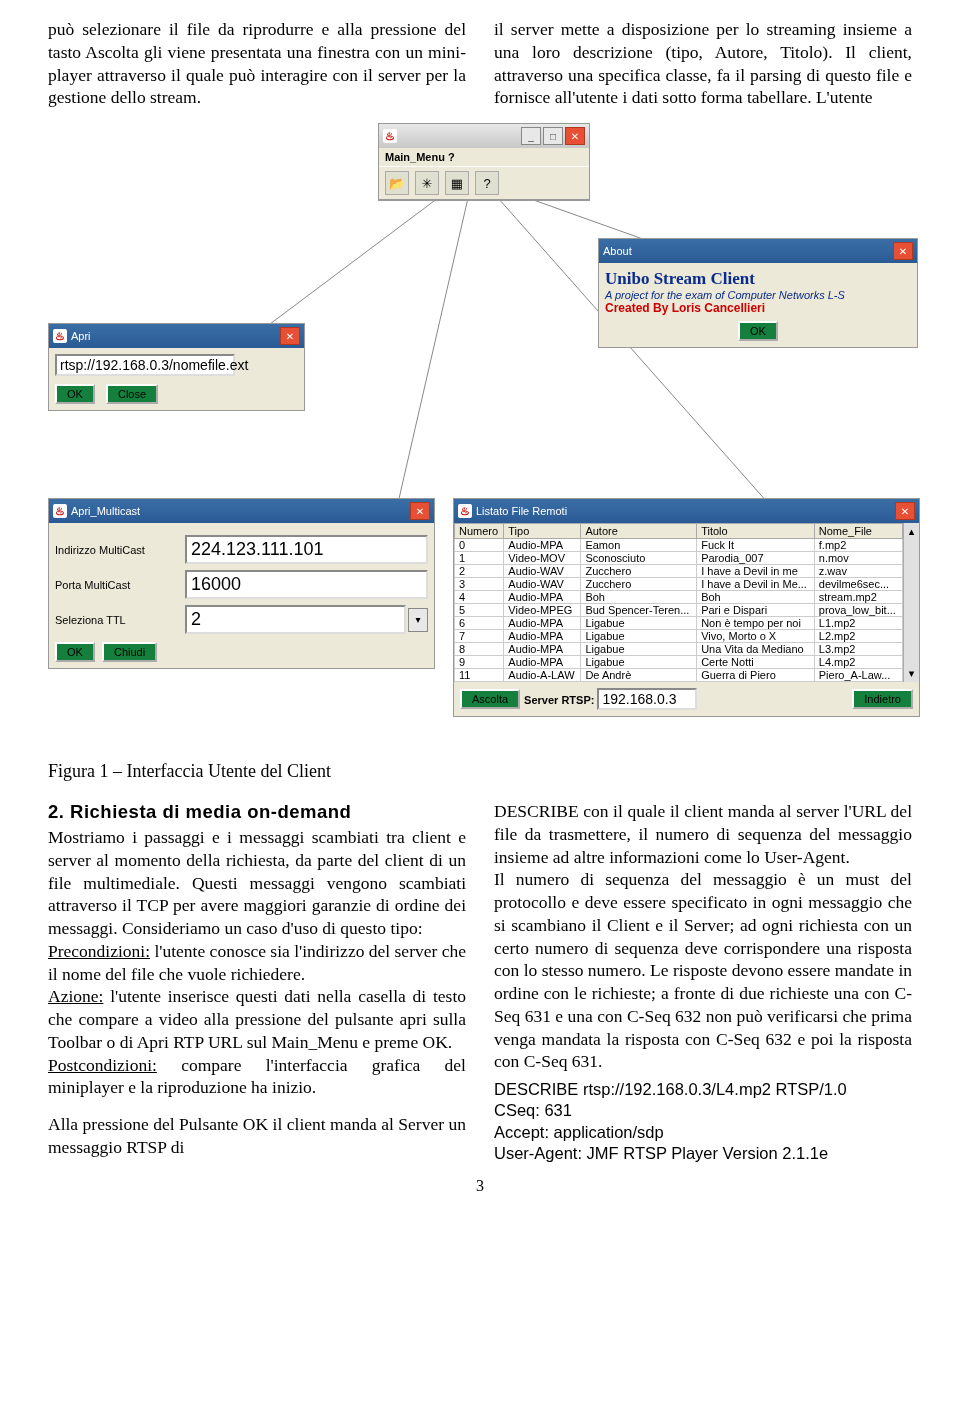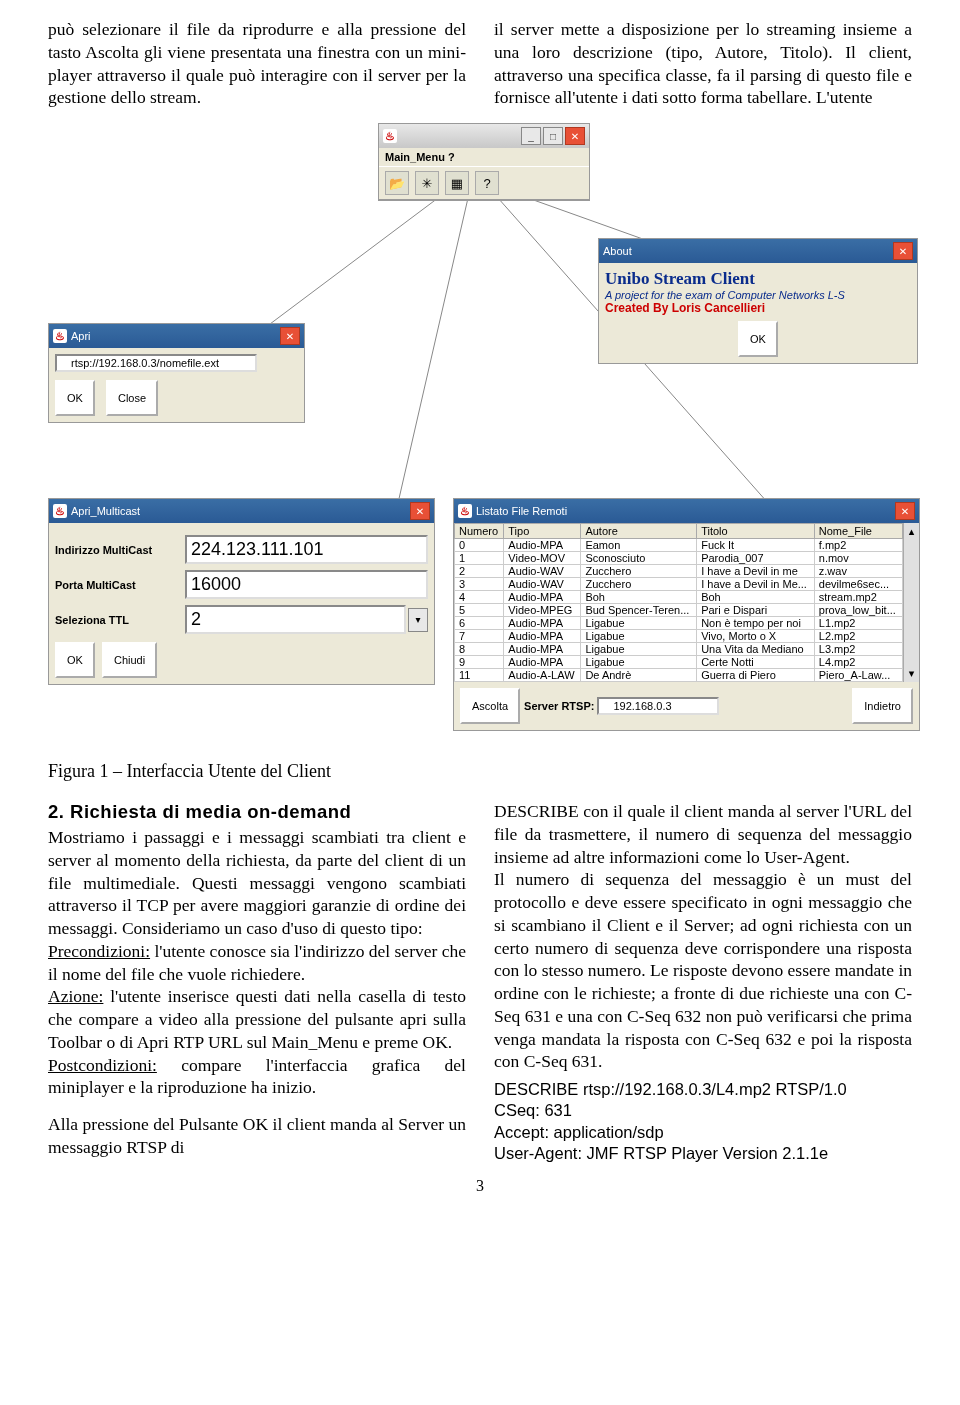--- a/index.html
+++ b/index.html
@@ -8,27 +8,27 @@
   .cols p{margin:0}
   .figarea{margin:14px 0 18px 0}
   .panel{border:1px solid #999;background:#ece9d8;font-family:Tahoma,Arial,sans-serif;font-size:11px;position:absolute}
   .titlebar{background:linear-gradient(#3a6ea5,#2a5a95);color:#fff;display:flex;align-items:center;padding:2px 4px;height:20px}
   .titlebar.gray{background:linear-gradient(#e8e8e8,#c8c8c8);color:#444}
   .java-icon{width:14px;height:14px;background:#fff;border-radius:2px;display:inline-flex;align-items:center;justify-content:center;margin-right:4px;color:#c00;font-weight:bold;font-size:11px}
   .tspacer{flex:1}
   .wbtn{width:18px;height:16px;background:#e8e8e8;border:1px solid #888;margin-left:2px;display:flex;align-items:center;justify-content:center;font-size:10px;font-family:Arial}
   .wbtn.close{background:#e85036;color:#fff;border-color:#b03820}
   .pbody{background:#ece9d8;padding:6px}
-  .btn{background:#ffffff;border:2px outset #fff;padding:10px 10px;font-size:11px;font-family:Tahoma,Arial,sans-serif;display:inline-block}
+  .btn{background:#15803d;border:2px outset #fff;padding:2px 10px;font-size:11px;font-family:Tahoma,Arial,sans-serif;display:inline-block}
   .textinput{background:#fff;border:2px inset #ddd;padding:2px 4px;font-size:18px;font-family:Arial}
-  .textinput.small{font-size:11px;padding:1px 14px}
+  .textinput.small{font-size:14px;padding:1px 3px}
   .toolbar{display:flex;gap:6px;padding:4px 6px;border-top:1px solid #fff;border-bottom:1px solid #999}
   .ticon{width:22px;height:22px;background:#e0e0d0;border:1px solid #aaa;display:flex;align-items:center;justify-content:center;font-size:13px}
   .field-row{display:flex;align-items:center;margin:6px 0}
-  .field-label{width:130px;font-size:11px;font-weight:bold}
+  .field-label{width:130px;font-size:11px;font-weight:normal}
   table.filelist{border-collapse:collapse;width:100%;background:#fff;font-size:11px}
   table.filelist th{background:#ece9d8;border:1px solid #aaa;padding:1px 4px;text-align:left;font-weight:normal}
   table.filelist td{border:1px solid #ccc;padding:0 4px;white-space:nowrap}
   .scroll-v{width:15px;background:#e0e0e0;border-left:1px solid #aaa}
   .caption{text-align:left;font-size:18px;margin:12px 0 18px 0}
   h3.sec{font-family:Arial,sans-serif;font-size:18.5px;letter-spacing:0.5px;margin:0 0 2px 0}
   .underline{text-decoration:underline}
   .mono{font-family:Arial,sans-serif;font-size:16.5px;line-height:1.3}
   .pagenum{text-align:center;font-size:16px;margin-top:12px}
   svg.connectors{position:absolute;top:0;left:0;pointer-events:none}

